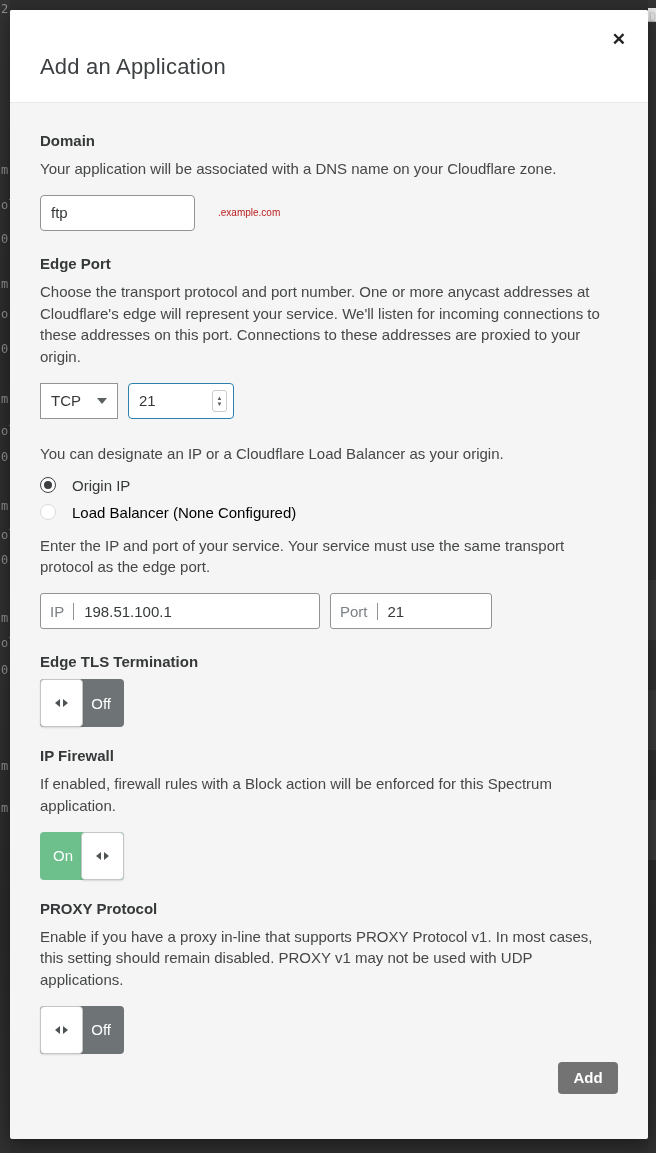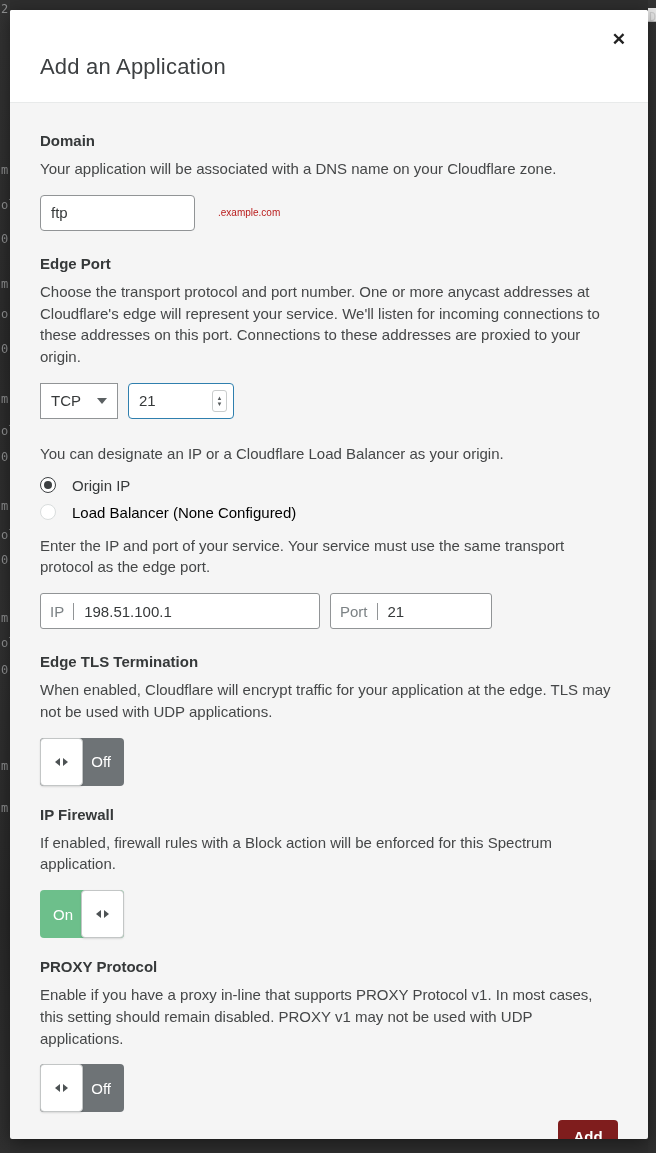--- a/index.html
+++ b/index.html
@@ -146,21 +146,21 @@
   }
   .toggle.off .knob { left: 0; }
   .toggle.on  .knob { right: 0; }
   .tri-l { width: 0; height: 0; border: 4px solid transparent; border-left: none; border-right: 5px solid #4d5254; }
   .tri-r { width: 0; height: 0; border: 4px solid transparent; border-right: none; border-left: 5px solid #4d5254; }
 
   
   .footer-row { display: flex; justify-content: flex-end; margin-top: 8px; }
   .add-btn {
     min-width: 60px; height: 32px; padding: 0 14px;
-    background: #7f1d1d; color: #fff; font-size: 15px; font-weight: 700;
+    background: #737373; color: #fff; font-size: 15px; font-weight: 700;
     border: none; border-radius: 4px; cursor: pointer;
     font-family: "Liberation Sans", "DejaVu Sans", sans-serif;
   }
 </style>
 </head>
 <body>
 
 <div class="backdrop-strip strip-left" id="strip-left">
     <span class="frag" style="top: 2px;">2</span>
     <span class="frag" style="top: 163px;">m</span>
@@ -245,21 +245,20 @@
         </div>
         <div class="field-group port-group">
           <span class="fg-prefix">Port</span>
           <input type="text" value="21" style="">
         </div>
       </div>
     </div>
 
     <div class="section" style="margin-bottom:20px">
       <div class="sec-heading">Edge TLS Termination</div>
-      <div class="sec-desc">When enabled, Cloudflare will encrypt traffic for your application at the edge. TLS may not be used with UDP applications.</div>
       <div class="toggle off">
         <span class="track">
           <span>Off</span>
         </span>
         <span class="knob">
           <i class="tri-l"></i>
             <i class="tri-r"></i>
         </span>
       </div>
     </div>

